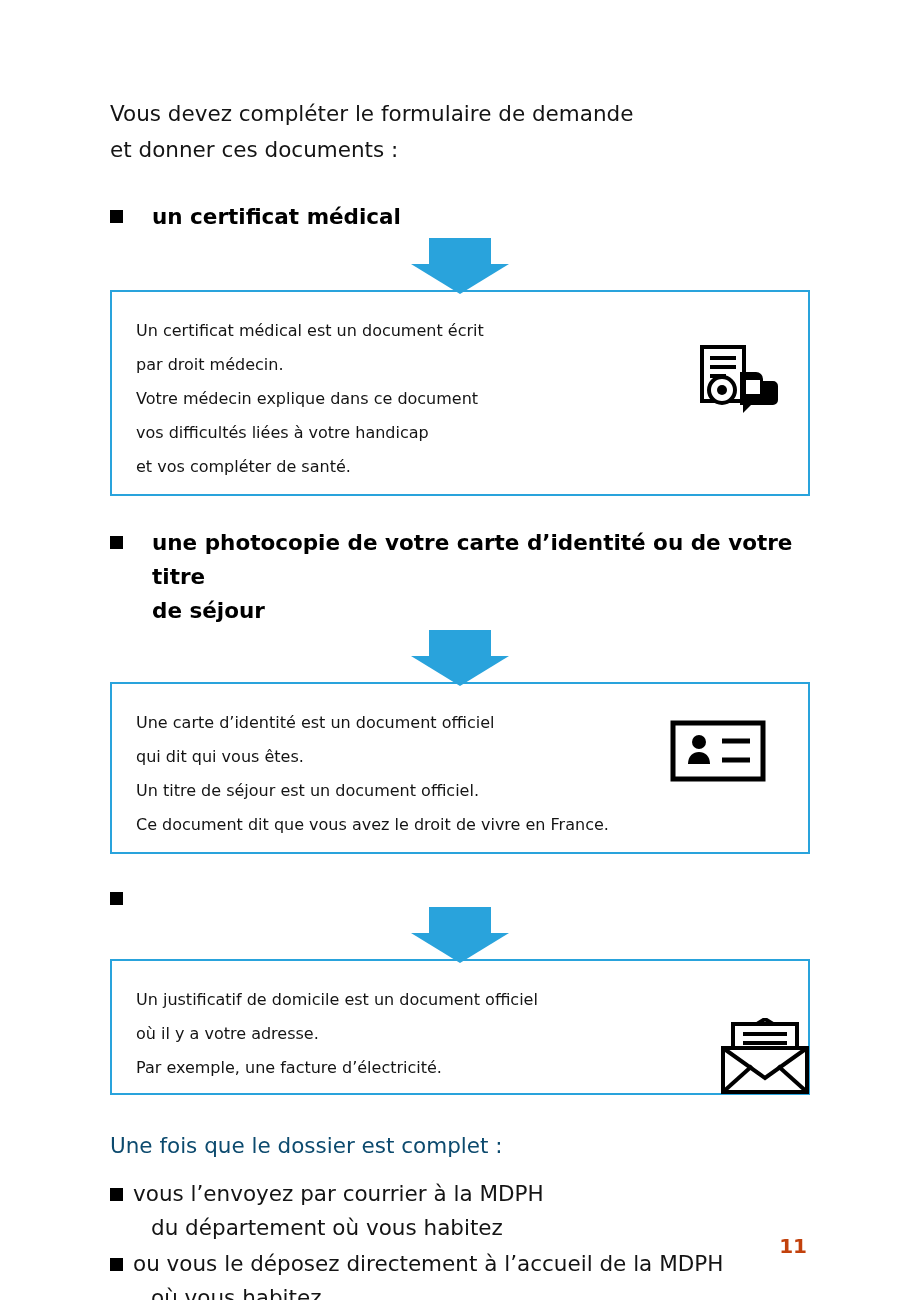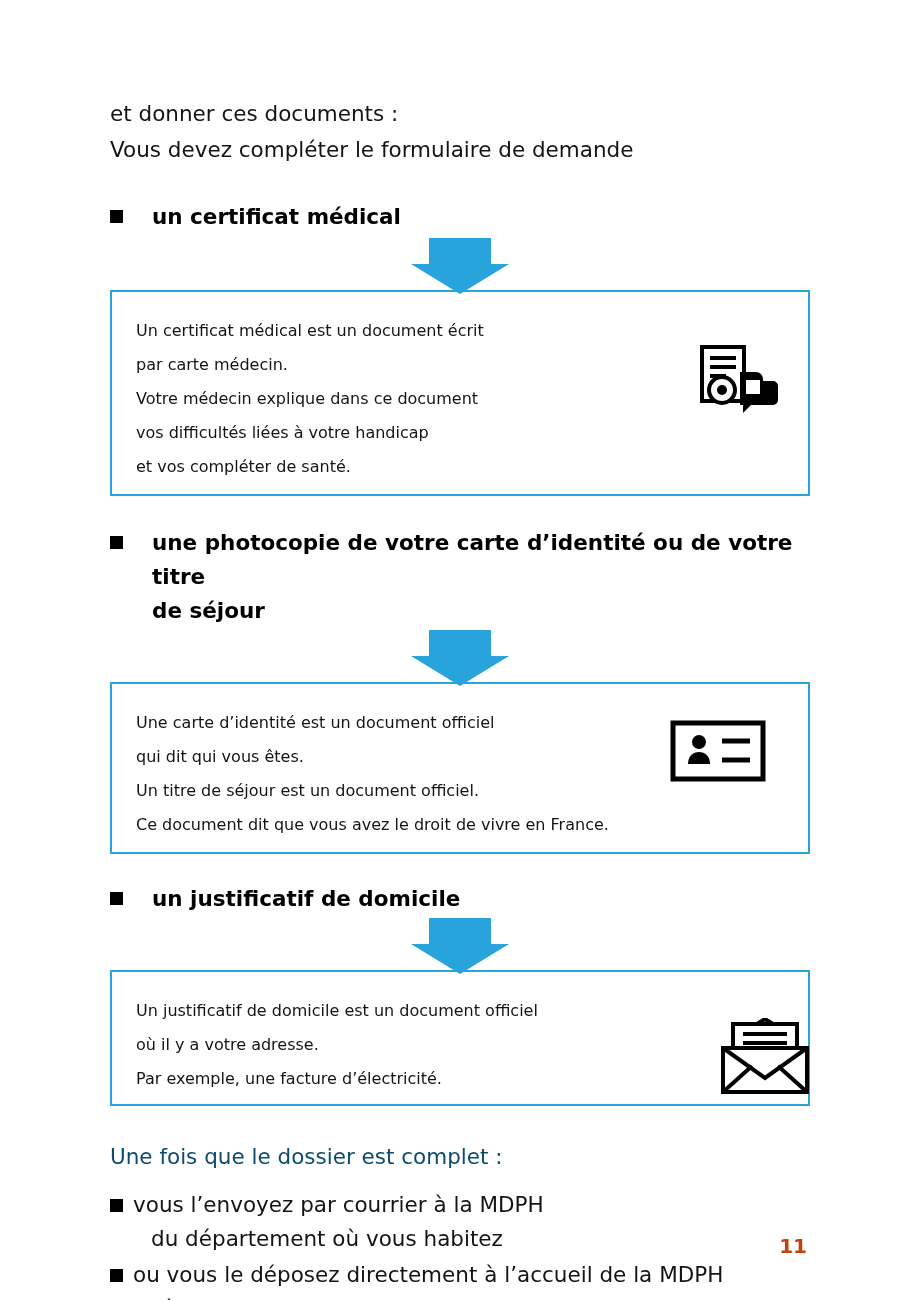--- a/index.html
+++ b/index.html
@@ -148,43 +148,43 @@
   }
 </style>
 </head>
 <body>
 
 <div class="page">
 
   <div class="content">
 
     <p class="intro">
+      <span class="line">Vous devez compléter le formulaire de demande</span>
       <span class="line">et donner ces documents :</span>
-      <span class="line">Vous devez compléter le formulaire de demande</span>
     </p>
 
     <div style="height:32px"></div>
     <div class="bullet-heading">
       <span class="sq"></span>
       <span class="htext">
         <span>un certificat médical</span>
       </span>
     </div>
 
     <div class="arrow-wrap" style="margin-top:4px;">
       <div class="arrow">
         <div class="stem"></div>
         <div class="head"></div>
       </div>
     </div>
 
     <div class="box" style="height:206px; margin-top:-4px;">
       <p>
         <span class="line">Un certificat médical est un document écrit</span>
-        <span class="line">par carte médecin.</span>
+        <span class="line">par droit médecin.</span>
         <span class="line">Votre médecin explique dans ce document</span>
         <span class="line">vos difficultés liées à votre handicap</span>
         <span class="line">et vos compléter de santé.</span>
       </p>
       <div class="box-icon" style="top:52px;">
         <svg width="84" height="72" viewBox="0 0 84 72" fill="none" xmlns="http://www.w3.org/2000/svg">
           <rect x="6" y="3" width="42" height="54" stroke="#000" stroke-width="4"></rect>
           <line x1="14" y1="14" x2="40" y2="14" stroke="#000" stroke-width="4"></line>
           <line x1="14" y1="23" x2="40" y2="23" stroke="#000" stroke-width="4"></line>
           <line x1="14" y1="32" x2="30" y2="32" stroke="#000" stroke-width="4"></line>
@@ -226,23 +226,20 @@
           <path d="M18 44 c0-8 5-12 11-12 s11 4 11 12 z" fill="#000"></path>
           <line x1="52" y1="21" x2="80" y2="21" stroke="#000" stroke-width="5"></line>
           <line x1="52" y1="40" x2="80" y2="40" stroke="#000" stroke-width="5"></line>
         </svg>
       </div>
     </div>
 
     <div style="height:28px"></div>
     <div class="bullet-heading">
       <span class="sq"></span>
-      <span class="htext">
-        <span>un justificatif de domicile</span>
-      </span>
     </div>
 
     <div class="arrow-wrap" style="margin-top:2px;">
       <div class="arrow">
         <div class="stem"></div>
         <div class="head"></div>
       </div>
     </div>
 
     <div class="box" style="height:136px; margin-top:-4px;">

